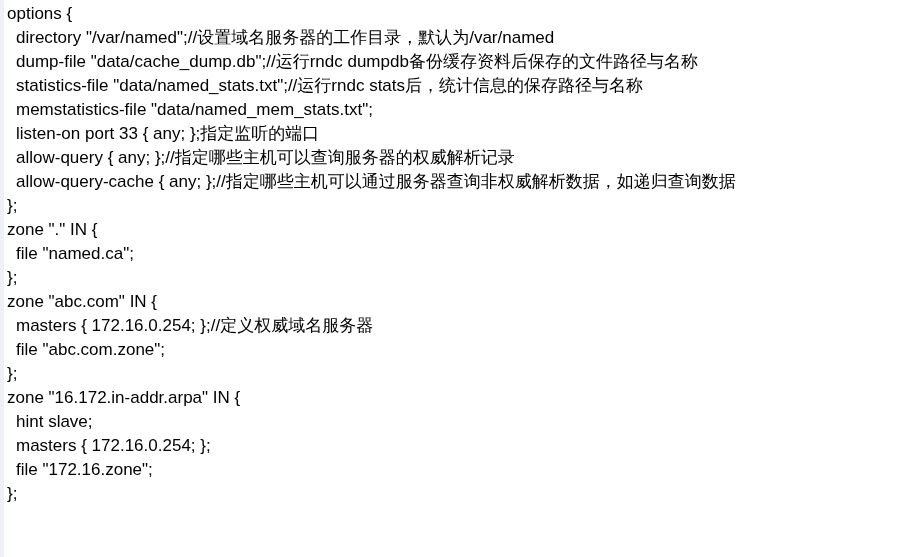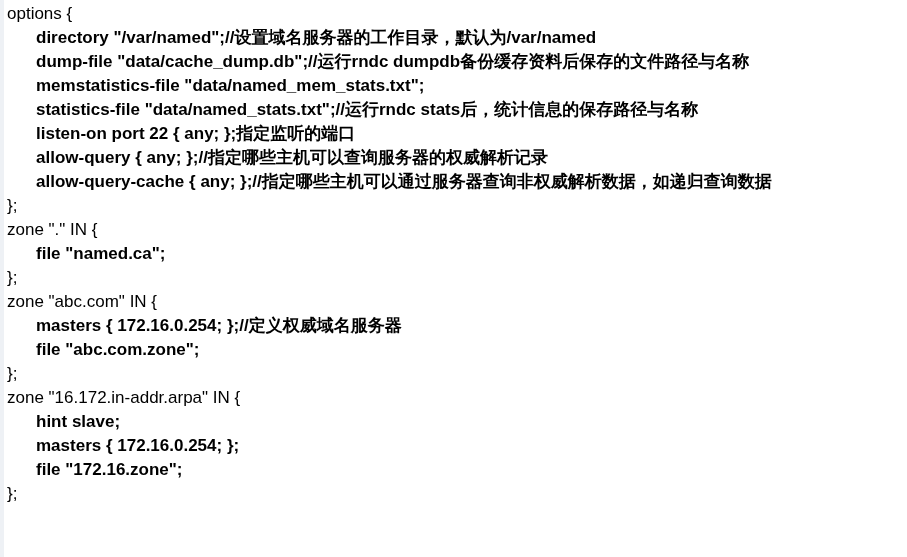--- a/index.html
+++ b/index.html
@@ -41,38 +41,37 @@
     height: 24px;
     line-height: 24px;
     font-size: 17px;
     color: #000000;
     white-space: pre;
     letter-spacing: 0px;
     padding-left: 7px;
     box-sizing: border-box;
   }
   .code-line.indent-1 {
-    padding-left: 36px;
-    font-weight: bold;
+    padding-left: 16px;
   }
 </style>
 </head>
 <body>
 
 <div id="code-listing">
 
   <div id="left-margin-band"></div>
 
   <div id="code-lines">
       <div class="code-line">options {</div>
       <div class="code-line indent-1">directory "/var/named";//设置域名服务器的工作目录，默认为/var/named</div>
       <div class="code-line indent-1">dump-file "data/cache_dump.db";//运行rndc dumpdb备份缓存资料后保存的文件路径与名称</div>
+      <div class="code-line indent-1">statistics-file "data/named_stats.txt";//运行rndc stats后，统计信息的保存路径与名称</div>
       <div class="code-line indent-1">memstatistics-file "data/named_mem_stats.txt";</div>
-      <div class="code-line indent-1">statistics-file "data/named_stats.txt";//运行rndc stats后，统计信息的保存路径与名称</div>
-      <div class="code-line indent-1">listen-on port 22 { any; };指定监听的端口</div>
+      <div class="code-line indent-1">listen-on port 33 { any; };指定监听的端口</div>
       <div class="code-line indent-1">allow-query { any; };//指定哪些主机可以查询服务器的权威解析记录</div>
       <div class="code-line indent-1">allow-query-cache { any; };//指定哪些主机可以通过服务器查询非权威解析数据，如递归查询数据</div>
       <div class="code-line">};</div>
       <div class="code-line">zone "." IN {</div>
       <div class="code-line indent-1">file "named.ca";</div>
       <div class="code-line">};</div>
       <div class="code-line">zone "abc.com" IN {</div>
       <div class="code-line indent-1">masters { 172.16.0.254; };//定义权威域名服务器</div>
       <div class="code-line indent-1">file "abc.com.zone";</div>
       <div class="code-line">};</div>

